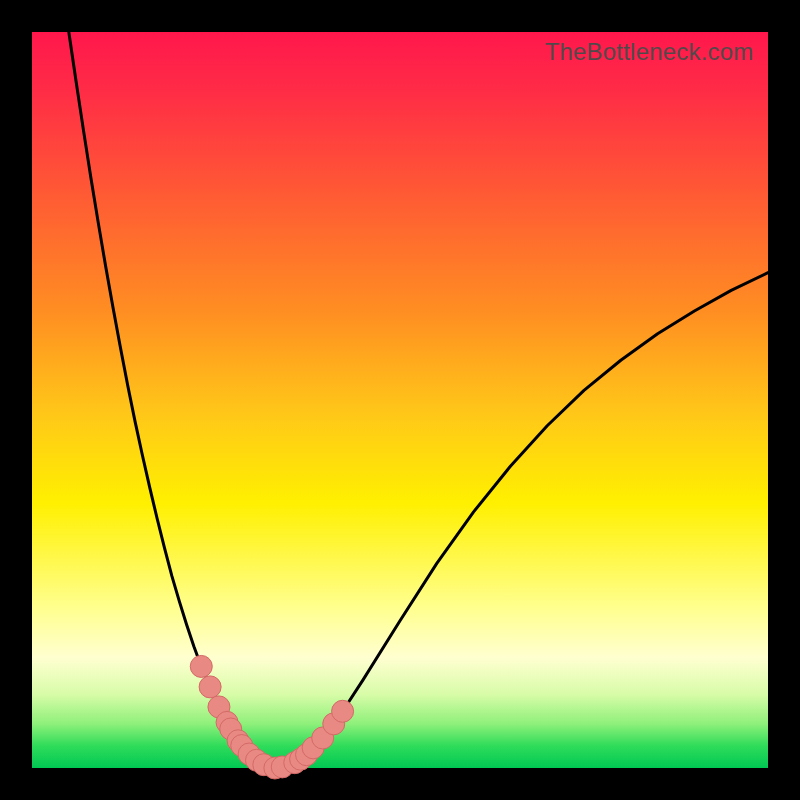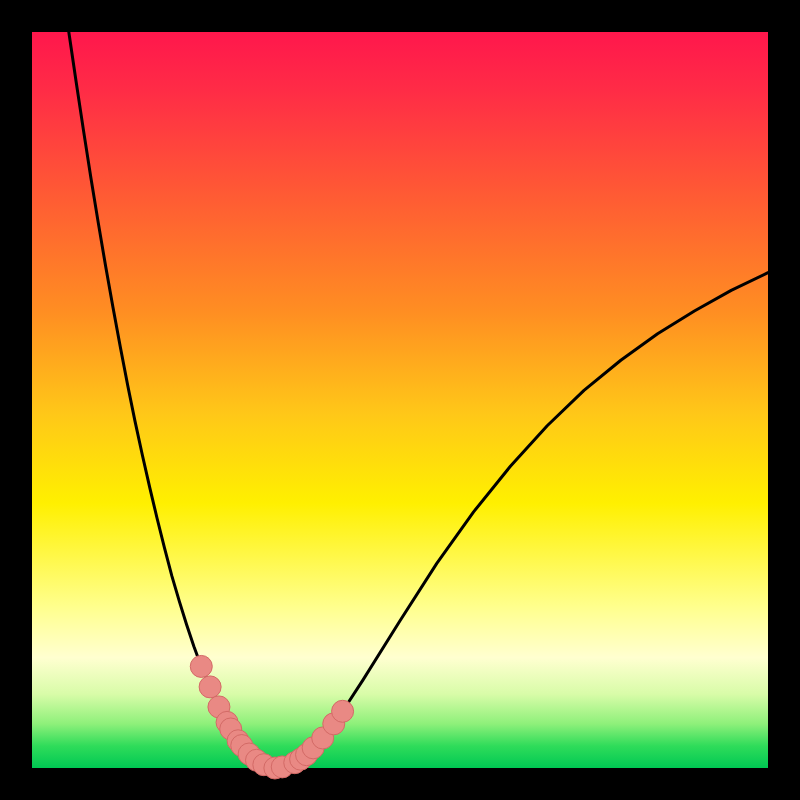--- a/index.html
+++ b/index.html
@@ -40,20 +40,21 @@
     width: 736px; height: 736px;
     overflow: visible;
     pointer-events: none;
   }
 </style>
 </head>
 <body>
 
 <div class="stage">
   <div class="plot">
+    <div class="watermark">TheBottleneck.com</div>
     <svg class="curve-layer" viewBox="0 0 736 736">
       <path id="curve-path" fill="none" stroke="#000000" stroke-width="3" stroke-linecap="round" stroke-linejoin="round" d="M36.80 0.00 L44.16 50.05 L51.52 98.62 L58.88 145.73 L66.24 190.62 L73.60 234.05 L80.96 275.26 L88.32 315.01 L95.68 353.28 L103.04 389.34 L110.40 423.20 L117.76 455.58 L125.12 486.50 L132.48 515.94 L139.84 543.90 L147.20 568.93 L154.56 592.48 L161.92 614.56 L169.28 634.43 L176.64 651.36 L184.00 669.02 L191.36 683.74 L198.72 696.99 L206.08 708.77 L213.44 718.34 L220.80 725.70 L228.16 730.85 L235.52 734.53 L242.88 736.00 L257.60 733.79 L272.32 724.96 L294.40 702.14 L309.12 681.54 L331.20 647.68 L368.00 588.80 L404.80 531.39 L441.60 479.87 L478.40 434.24 L515.20 393.76 L552.00 358.43 L588.80 328.26 L625.60 301.76 L662.40 278.94 L699.20 258.34 L736.00 240.67"></path>
     </svg>
     <svg class="marker-layer" viewBox="0 0 736 736">
       <g id="marker-group">
           <circle cx="169.28" cy="634.43" r="11" fill="#e98984" stroke="#d36a66" stroke-width="1"></circle>
           <circle cx="178.11" cy="654.89" r="11" fill="#e98984" stroke="#d36a66" stroke-width="1"></circle>
           <circle cx="186.94" cy="674.91" r="11" fill="#e98984" stroke="#d36a66" stroke-width="1"></circle>
           <circle cx="195.04" cy="690.37" r="11" fill="#e98984" stroke="#d36a66" stroke-width="1"></circle>
           <circle cx="198.72" cy="696.99" r="11" fill="#e98984" stroke="#d36a66" stroke-width="1"></circle>

